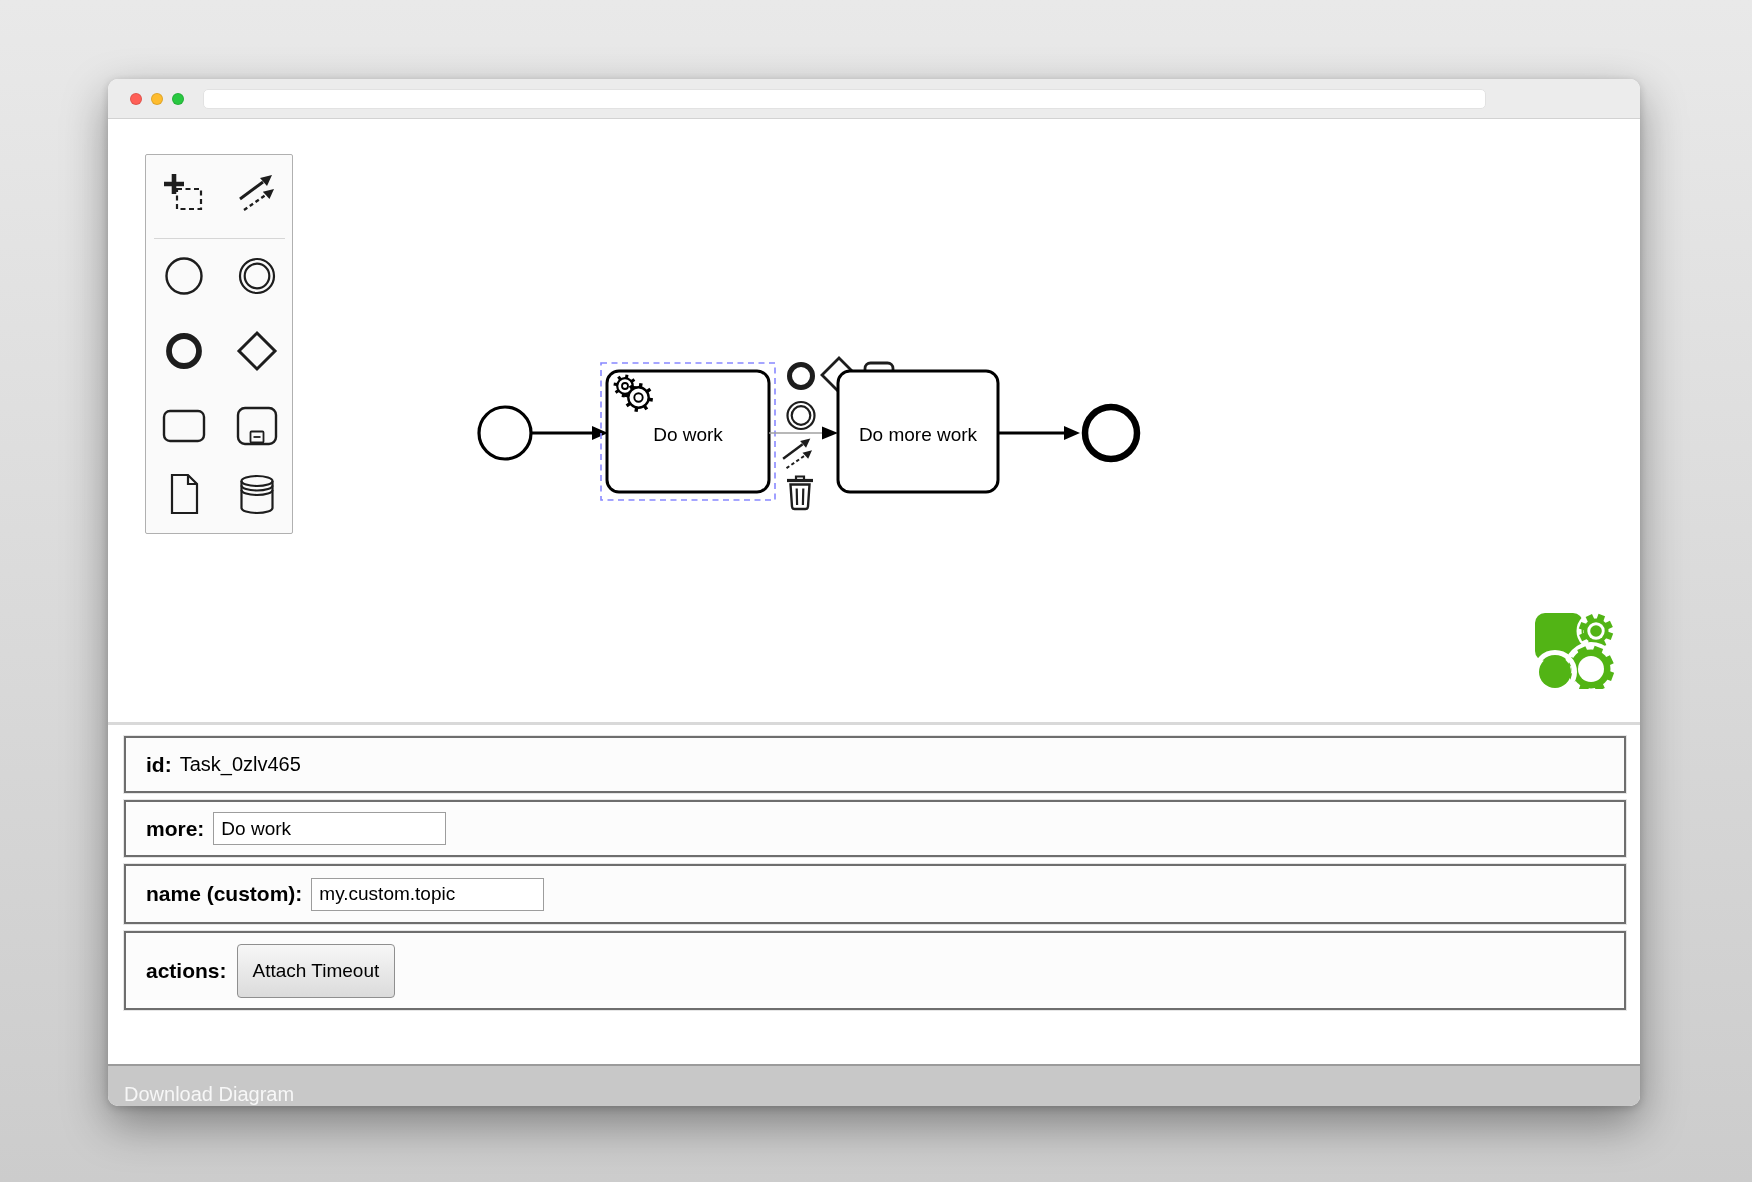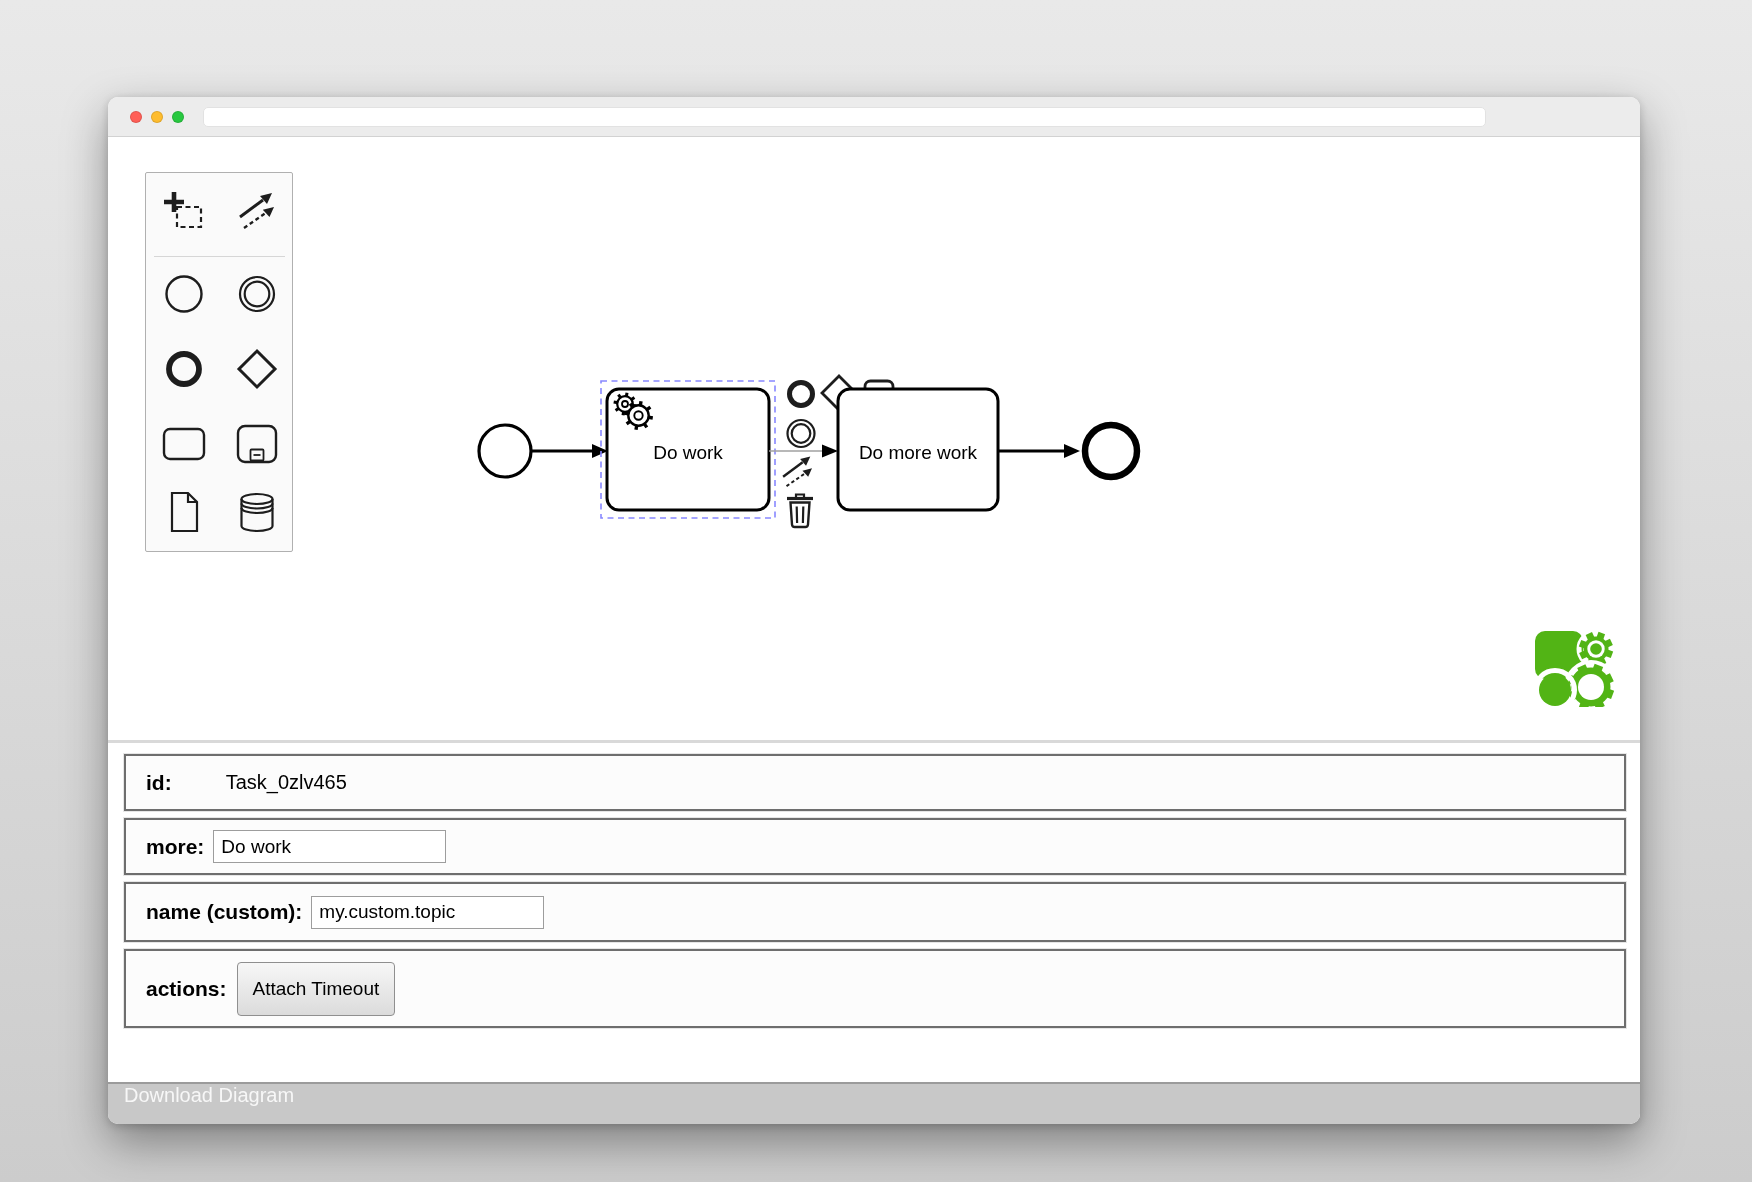--- a/index.html
+++ b/index.html
@@ -2,21 +2,21 @@
 <html><head>
 <meta charset="utf-8">
 <style>
   * { margin:0; padding:0; box-sizing:border-box; }
   html,body { width:1752px; height:1182px; overflow:hidden; }
   body {
     font-family:"Liberation Sans", sans-serif;
     background:linear-gradient(#e9e9e9, #cccccc);
   }
   .window {
-    position:absolute; left:108px; top:97px; width:1532px; height:1027px;
+    position:absolute; left:108px; top:79px; width:1532px; height:1027px;
     background:#ffffff; border-radius:10px;
     box-shadow:0 18px 45px rgba(0,0,0,.38), 0 2px 8px rgba(0,0,0,.18);
     display:flex; flex-direction:column; overflow:hidden;
   }
   
   .chrome {
     height:40px; flex:0 0 40px; background:#ececec;
     border-bottom:1px solid #d2d2d2; position:relative;
   }
   .tl { position:absolute; top:14px; width:12px; height:12px; border-radius:50%;
@@ -45,40 +45,40 @@
   
   .props {
     flex:1 1 auto; background:#ffffff; border-top:3px solid #d9d9d9;
     padding:11px 14px 0 16px;
   }
   .prow {
     border:2px solid #6e6e6e; background:#fcfcfc; margin-bottom:7px;
     display:flex; align-items:center; padding-left:20px;
     box-shadow:0 0 0 1px #e6e6e6;
   }
-  .prow.r-id     { height:57px;gap:46px; }
+  .prow.r-id     { height:57px; }
   .prow.r-name   { height:57px; }
   .prow.r-topic  { height:60px; }
   .prow.r-actions{ height:79px; }
   .plabel { font-weight:bold; font-size:21px; color:#000; }
   .pvalue { font-size:20px; color:#000; margin-left:8px; }
   .pinput {
     margin-left:9px; width:233px; height:33px; font-size:19px;
     font-family:"Liberation Sans", sans-serif;
     border:1px solid #9d9d9d; background:#ffffff; padding:2px 7px; color:#000;
   }
   .pbtn {
     margin-left:10px; font-size:19px; font-family:"Liberation Sans", sans-serif;
     padding:15px 15px; border:1.5px solid #8f8f8f; border-radius:4px;
     background:linear-gradient(#f7f7f7,#dbdbdb); color:#000; cursor:pointer;
   }
   
   .footer {
     flex:0 0 42px; height:42px; background:#c8c8c8; border-top:2px solid #9b9b9b;
-    display:flex; align-items:flex-start; padding-left:16px; cursor:pointer;
+    display:flex; align-items:flex-end; padding-left:16px; cursor:pointer;
   }
   .footer span { color:#f7f7f7; font-size:20px; }
 </style>
 </head>
 <body>
 
 <div class="window">
 
   <div class="chrome">
     <div class="tl close"></div>

